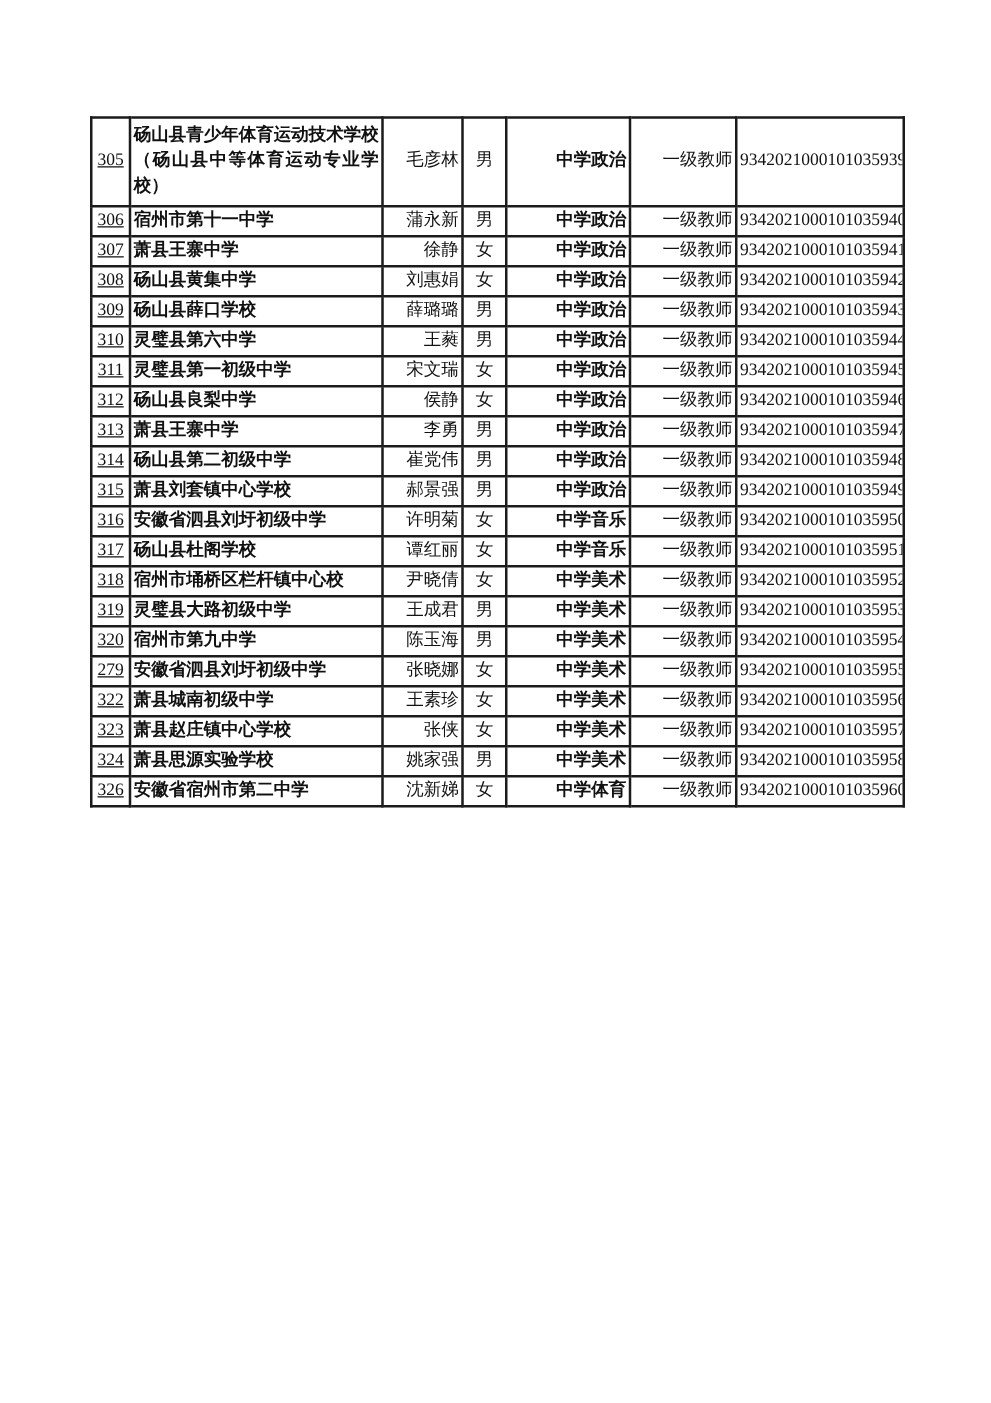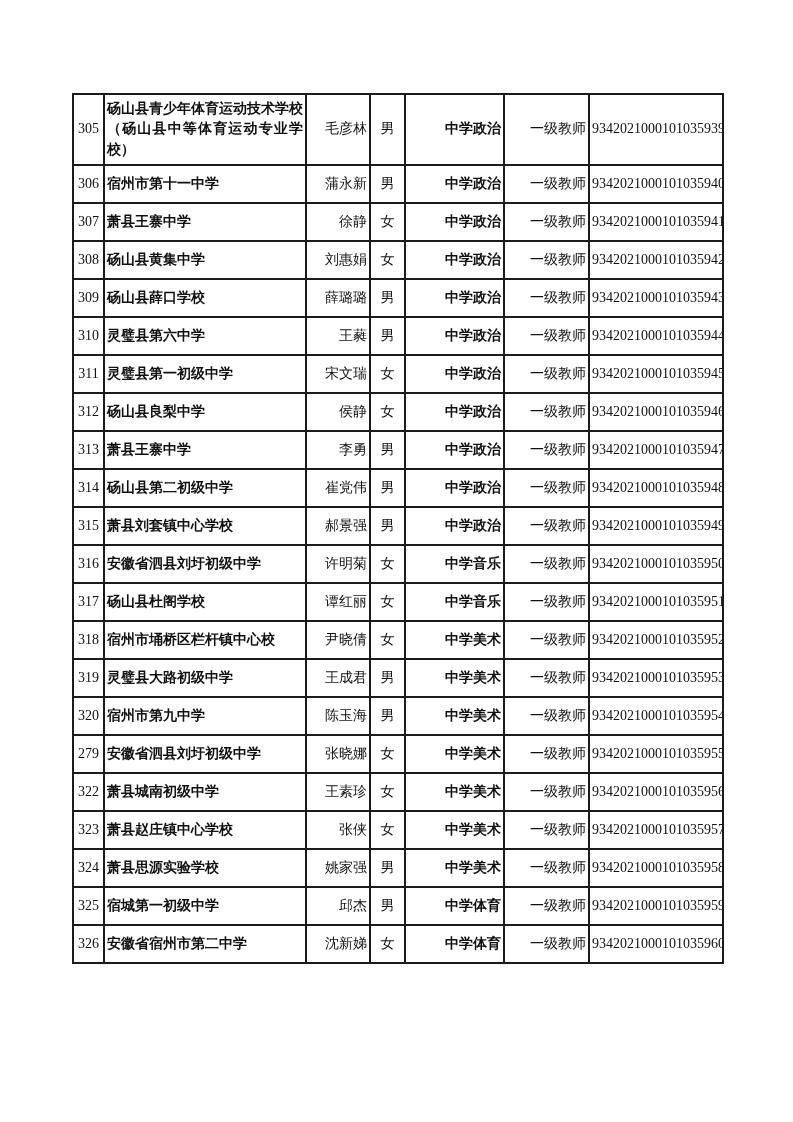--- a/index.html
+++ b/index.html
@@ -23,23 +23,23 @@
     font-size: 14px;
     color: #111111;
   }
   table.roster td {
     border: 2px solid #1b1b1b;
     padding: 0 2px;
     line-height: 1.45;
     overflow: hidden;
     vertical-align: middle;
   }
-  tr.row       { height: 38px; }
+  tr.row       { height: 24px; }
   tr.row-tall  { height: 71px; }
-  td.c-index   { text-align: center; padding: 0; }
+  td.c-index   { text-align: center; padding: 0; text-decoration: underline; }
   td.c-school  { text-align: justify; text-justify: inter-character; word-break: normal; line-break: strict; font-weight: bold; }
   td.c-name    { text-align: right; }
   td.c-gender  { text-align: center; }
   td.c-subject { text-align: right; font-weight: bold; }
   td.c-title   { text-align: right; }
   td.c-cert    { text-align: left; padding: 0 0 0 1px; font-size: 14px; letter-spacing: 0px; white-space: nowrap; }
 </style>
 </head>
 <body>
 
@@ -229,29 +229,20 @@
         <tr class="row">
       <td class="c-index">324</td>
       <td class="c-school">萧县思源实验学校</td>
       <td class="c-name">姚家强</td>
       <td class="c-gender">男</td>
       <td class="c-subject">中学美术</td>
       <td class="c-title">一级教师</td>
       <td class="c-cert">9342021000101035958</td>
     </tr>
         <tr class="row">
-      <td class="c-index">325</td>
-      <td class="c-school">宿城第一初级中学</td>
-      <td class="c-name">邱杰</td>
-      <td class="c-gender">男</td>
-      <td class="c-subject">中学体育</td>
-      <td class="c-title">一级教师</td>
-      <td class="c-cert">9342021000101035959</td>
-    </tr>
-        <tr class="row">
       <td class="c-index">326</td>
       <td class="c-school">安徽省宿州市第二中学</td>
       <td class="c-name">沈新娣</td>
       <td class="c-gender">女</td>
       <td class="c-subject">中学体育</td>
       <td class="c-title">一级教师</td>
       <td class="c-cert">9342021000101035960</td>
     </tr>
       </tbody>
   </table>

